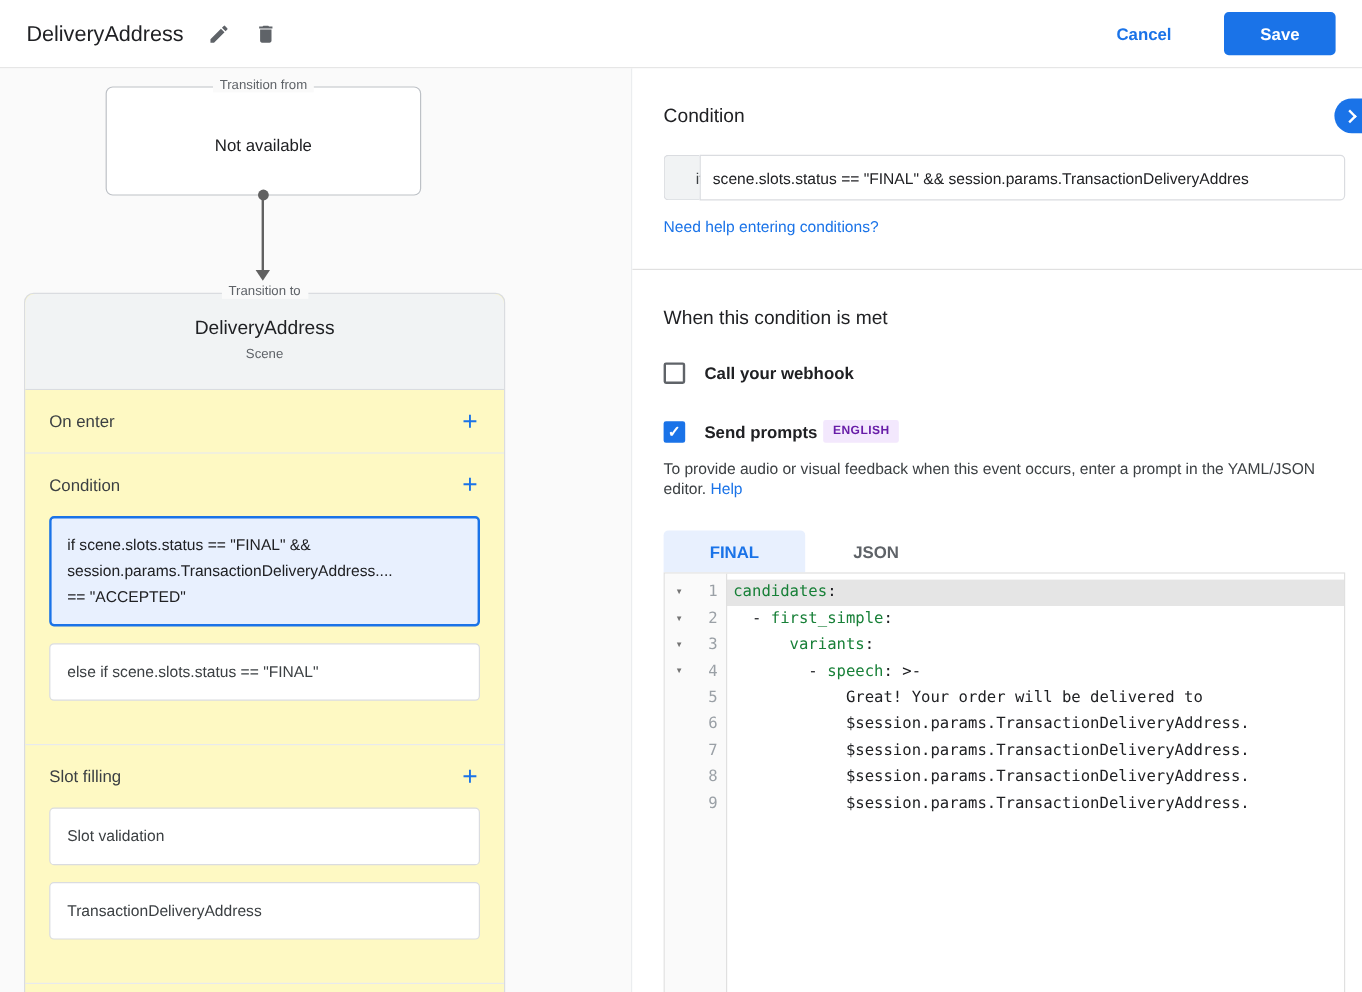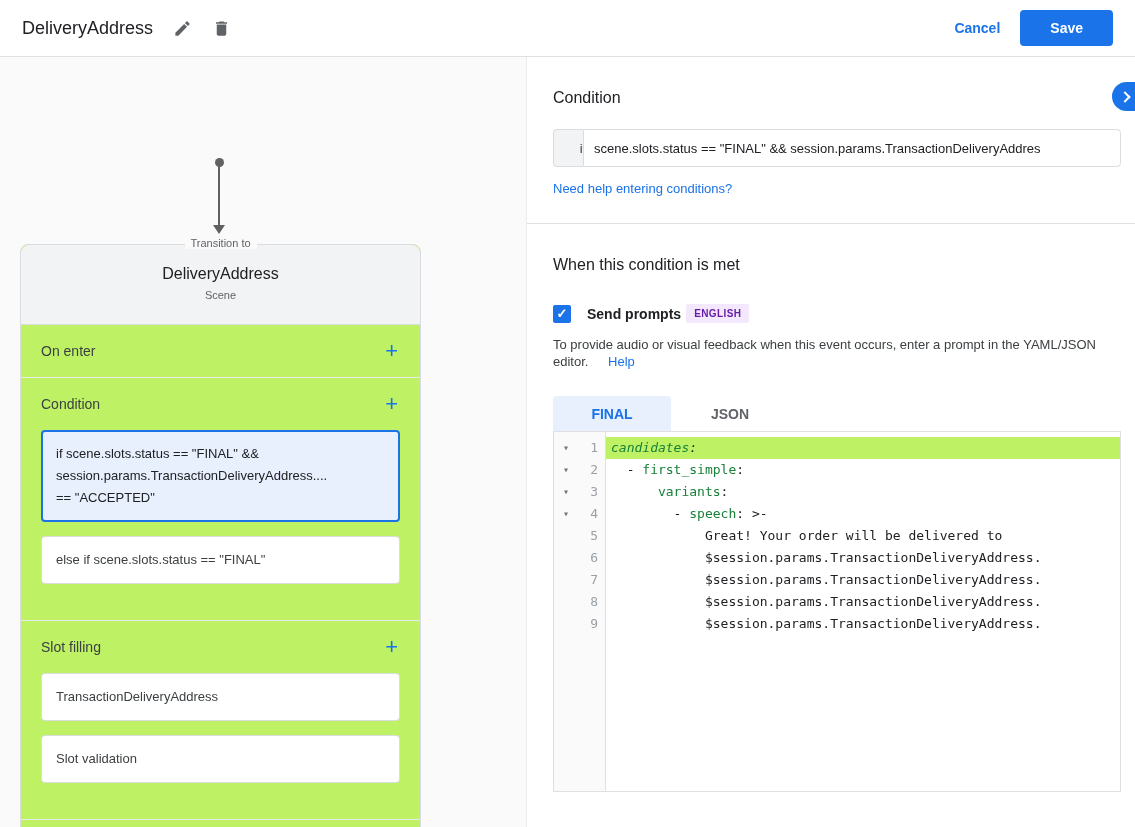--- a/index.html
+++ b/index.html
@@ -4,41 +4,41 @@
 <style>
   * { margin:0; padding:0; box-sizing:border-box; }
   html,body { width:1135px; height:827px; overflow:hidden; }
   body { font-family:"Liberation Sans", sans-serif; background:#fff; color:#202124; position:relative; }
 
   
   .app-header { height:57px; display:flex; align-items:center; padding:0 22px; border-bottom:1px solid #e0e0e0; background:#fff; }
   .app-title { font-size:18px; color:#202124; }
   .hicon { margin-left:20px; cursor:pointer; display:flex; align-items:center; }
   .hicon svg { fill:#5f6368; }
-  .header-actions { margin-left:auto; display:flex; align-items:center; gap:20px; }
+  .header-actions { margin-left:auto; display:flex; align-items:center; gap:44px; }
   .cancel-btn { color:#1a73e8; font-size:14px; font-weight:600; background:none; border:none; cursor:pointer; font-family:inherit; }
   .save-btn { background:#1a73e8; color:#fff; font-size:14px; font-weight:600; border:none; border-radius:4px; padding:10px 30px; cursor:pointer; font-family:inherit; }
 
   
   .main { display:flex; height:770px; }
   .left-panel { width:530px; background:#fafafa; border-right:1px solid #e8eaed; position:relative; overflow:hidden; }
   .right-panel { flex:1; background:#fff; position:relative; }
 
   
   .tfrom-box { position:absolute; left:88px; top:15px; width:263px; height:91px; background:#fff; border:1px solid #bdc1c6; border-radius:6px; }
   .float-label { position:absolute; top:-8px; left:50%; transform:translateX(-50%); background:#fafafa; padding:0 6px; font-size:11px; color:#5f6368; white-space:nowrap; }
   .tfrom-value { text-align:center; padding-top:40px; font-size:14px; color:#202124; }
 
   
   .conn-dot { position:absolute; left:215px; top:101px; width:9px; height:9px; border-radius:50%; background:#616161; }
   .conn-line { position:absolute; left:218px; top:108px; width:2px; height:60px; background:#616161; }
   .conn-arrow { position:absolute; left:213px; top:168px; width:0; height:0; border-left:6px solid transparent; border-right:6px solid transparent; border-top:9px solid #616161; }
 
   
-  .tto-box { position:absolute; left:20px; top:187px; width:401px; height:584px; background:#bef264; border:1px solid #dadce0; border-radius:8px 8px 0 0; }
+  .tto-box { position:absolute; left:20px; top:187px; width:401px; height:584px; background:#fef9c3; border:1px solid #dadce0; border-radius:8px 8px 0 0; }
   .tto-header { background:#f1f3f4; border-bottom:1px solid #dadce0; border-radius:8px 8px 0 0; height:80px; text-align:center; padding-top:20px; }
   .tto-name { font-size:16px; color:#202124; }
   .tto-sub { font-size:11px; color:#5f6368; margin-top:6px; }
 
   .box-section { border-bottom:1px solid #e8eaed; }
   .box-row { display:flex; align-items:center; justify-content:space-between; padding:0 22px 0 20px; height:52px; font-size:14px; color:#3c4043; cursor:pointer;gap:24px; }
   .plus { color:#1a73e8; font-size:22px; font-weight:300; line-height:1; }
   .pad-b { padding-bottom:22px; }
 
   .card { margin:0 20px 14px; background:#fff; border:1px solid #dadce0; border-radius:4px; padding:12px 14px; font-size:13px; color:#3c4043; line-height:22px; cursor:pointer; }
@@ -47,21 +47,21 @@
 
   
   .expand-btn { position:absolute; top:25px; right:0; width:23px; height:29px; background:#1a73e8; border:none; border-radius:15px 0 0 15px; cursor:pointer; display:flex; align-items:center; justify-content:center; }
   .chev { display:block; width:8px; height:8px; border-top:2px solid #fff; border-right:2px solid #fff; transform:rotate(45deg); margin-left:2px; }
 
   .rp-heading { font-size:16px; font-weight:400; color:#202124; margin:0 26px; }
   .h-cond { padding-top:32px; }
   .if-row { display:flex; margin:22px 14px 0 26px; height:38px; }
   .if-cell { width:28px; background:#f1f3f4; border:1px solid #dadce0; border-right:none; border-radius:4px 0 0 4px; display:flex; align-items:center; justify-content:center; font-size:13px; color:#3c4043;padding-left:29px; }
   .if-input { flex:1; border:1px solid #dadce0; border-radius:0 4px 4px 0; padding:0 10px; font-size:13px; color:#202124; font-family:"Liberation Sans", sans-serif; outline:none; }
-  .link { color:#1a73e8; font-size:13px; text-decoration:none; cursor:pointer;margin-left:16px; }
+  .link { color:#1a73e8; font-size:13px; text-decoration:none; cursor:pointer; }
   .cond-help { display:inline-block; margin:14px 26px 0; }
   .rp-divider { border:none; border-top:1px solid #e0e0e0; margin-top:26px; }
   .h-when { margin-top:32px; }
 
   .cb-row { display:flex; align-items:center; margin:0 26px; }
   .cb-row.webhook { margin-top:27px; }
   .cb-row.prompts { margin-top:30px; }
   .checkbox { width:18px; height:18px; border:2px solid #5f6368; border-radius:2px; background:#fff; margin-right:16px; cursor:pointer; flex:0 0 auto; display:flex; align-items:center; justify-content:center; }
   .checkbox.checked { background:#1a73e8; border-color:#1a73e8; color:#fff; font-size:13px; font-weight:700; }
   .cb-label { font-size:14px; font-weight:700; color:#202124; cursor:pointer; }
@@ -74,21 +74,21 @@
   .tab.active { background:#e8f0fe; color:#1a73e8; }
 
   
   .editor { margin:0 14px 0 26px; height:361px; border:1px solid #e0e0e0; background:#fff; position:relative; overflow:hidden; padding-top:5px; font-family:"DejaVu Sans Mono", monospace; font-size:13px; }
   .editor::before { content:""; position:absolute; left:0; top:0; bottom:0; width:51px; background:#fafafa; }
   .editor::after { content:""; position:absolute; left:51px; top:0; bottom:0; width:1px; background:#e0e0e0; }
   .ed-line { display:flex; height:22px; line-height:22px; position:relative; }
   .ed-fold { width:24px; text-align:center; color:#757575; font-size:10px; z-index:1; cursor:pointer; }
   .ed-num { width:27px; text-align:right; padding-right:7px; color:#9aa0a6; z-index:1; }
   .ed-code { flex:1; white-space:pre; padding-left:6px; color:#202124; cursor:text; }
-  .ed-line.hl .ed-code { background:#bef264;font-style:italic; }
+  .ed-line.hl .ed-code { background:#e5e5e5; }
   .yaml-key { color:#188038; }
 </style>
 </head>
 <body>
 
 <div class="app-header">
   <span class="app-title">DeliveryAddress</span>
   <span class="hicon">
     <svg width="19" height="19" viewBox="0 0 24 24">
         <path d="M3 17.25V21h3.75L17.81 9.94l-3.75-3.75L3 17.25zM20.71 7.04a1 1 0 0 0 0-1.41l-2.34-2.34a1 1 0 0 0-1.41 0l-1.83 1.83 3.75 3.75 1.83-1.83z"></path>
@@ -102,20 +102,24 @@
   <div class="header-actions">
     <button class="cancel-btn">Cancel</button>
     <button class="save-btn">Save</button>
   </div>
 </div>
 
 <div class="main">
 
   <div class="left-panel">
 
+    <div class="tfrom-box">
+      <span class="float-label">Transition from</span>
+      <div class="tfrom-value">Not available</div>
+    </div>
 
     <div class="conn-dot"></div>
     <div class="conn-line"></div>
     <div class="conn-arrow"></div>
 
     <div class="tto-box">
       <span class="float-label">Transition to</span>
 
       <div class="tto-header">
         <div class="tto-name">DeliveryAddress</div>
@@ -143,24 +147,24 @@
           <div>else if scene.slots.status == "FINAL"</div>
         </div>
       </div>
 
       <div class="box-section pad-b">
         <div class="box-row">
           <span>Slot filling</span>
           <span class="plus">+</span>
         </div>
         <div class="card one-line">
+          <div>Slot validation</div>
+        </div>
+        <div class="card one-line">
           <div>TransactionDeliveryAddress</div>
-        </div>
-        <div class="card one-line">
-          <div>Slot validation</div>
         </div>
       </div>
 
       <div class="box-row">
         
         
       </div>
     </div>
   </div>
 
@@ -176,20 +180,24 @@
       <div class="if-cell">if</div>
       <input class="if-input" type="text" value="scene.slots.status == &quot;FINAL&quot; &amp;&amp; session.params.TransactionDeliveryAddres" style="">
     </div>
 
     <a class="link cond-help">Need help entering conditions?</a>
 
     <hr class="rp-divider">
 
     <h2 class="rp-heading h-when">When this condition is met</h2>
 
+    <div class="cb-row webhook">
+      <span class="checkbox"></span>
+      <span class="cb-label">Call your webhook</span>
+    </div>
 
     <div class="cb-row prompts">
       <span class="checkbox checked">
           <span>✓</span>
         </span>
       <span class="cb-label">Send prompts</span>
       <span class="lang-badge">ENGLISH</span>
     </div>
 
     <div class="prompt-help">

